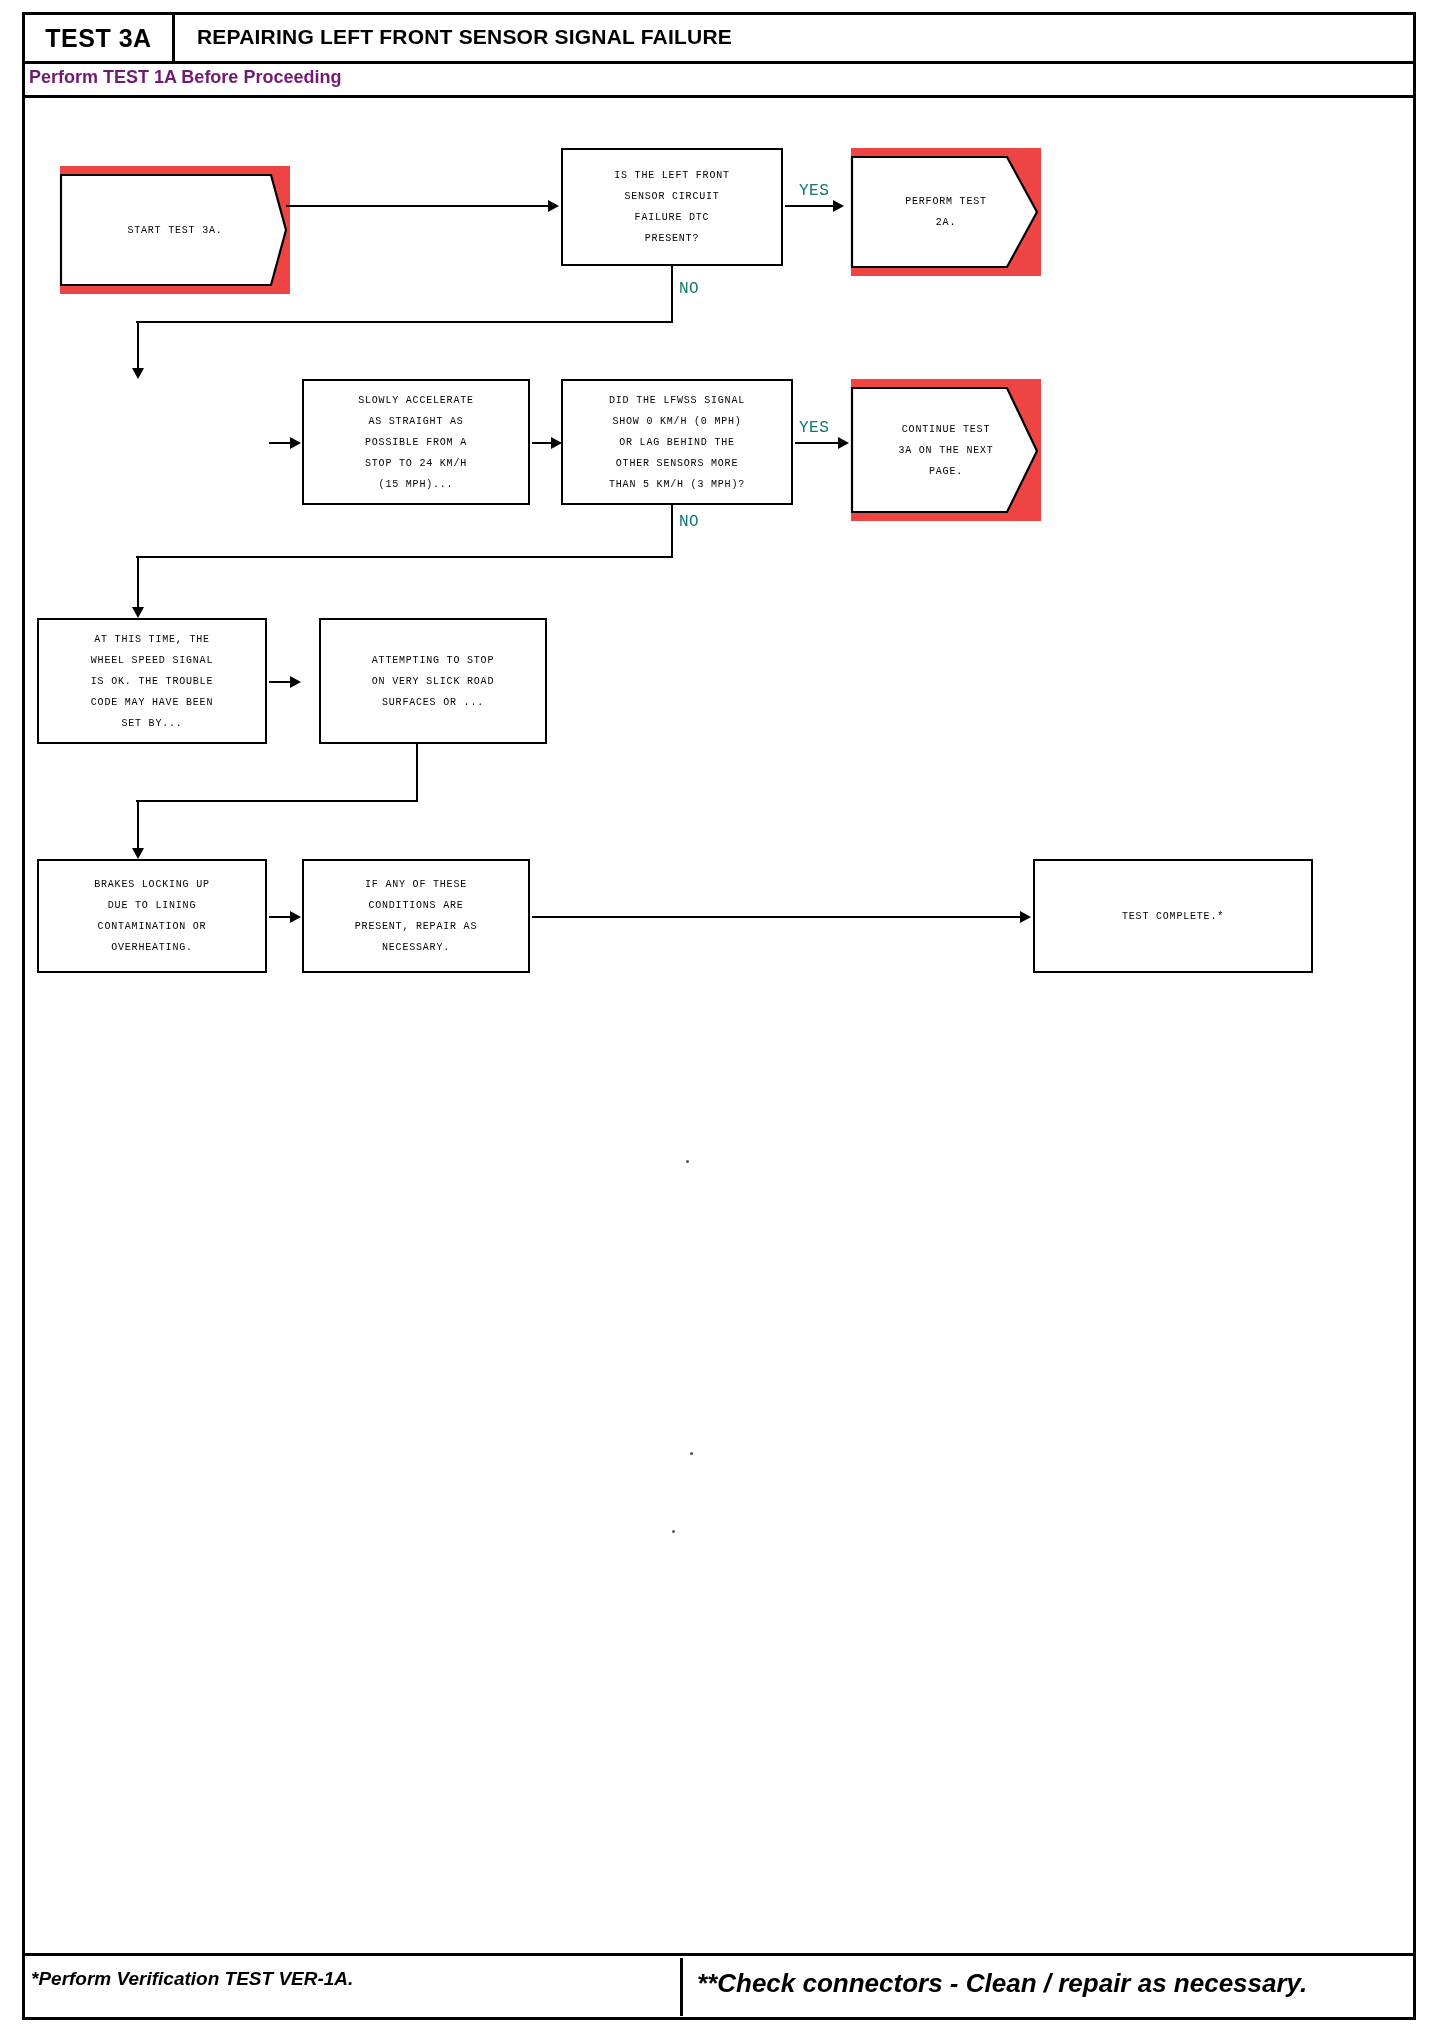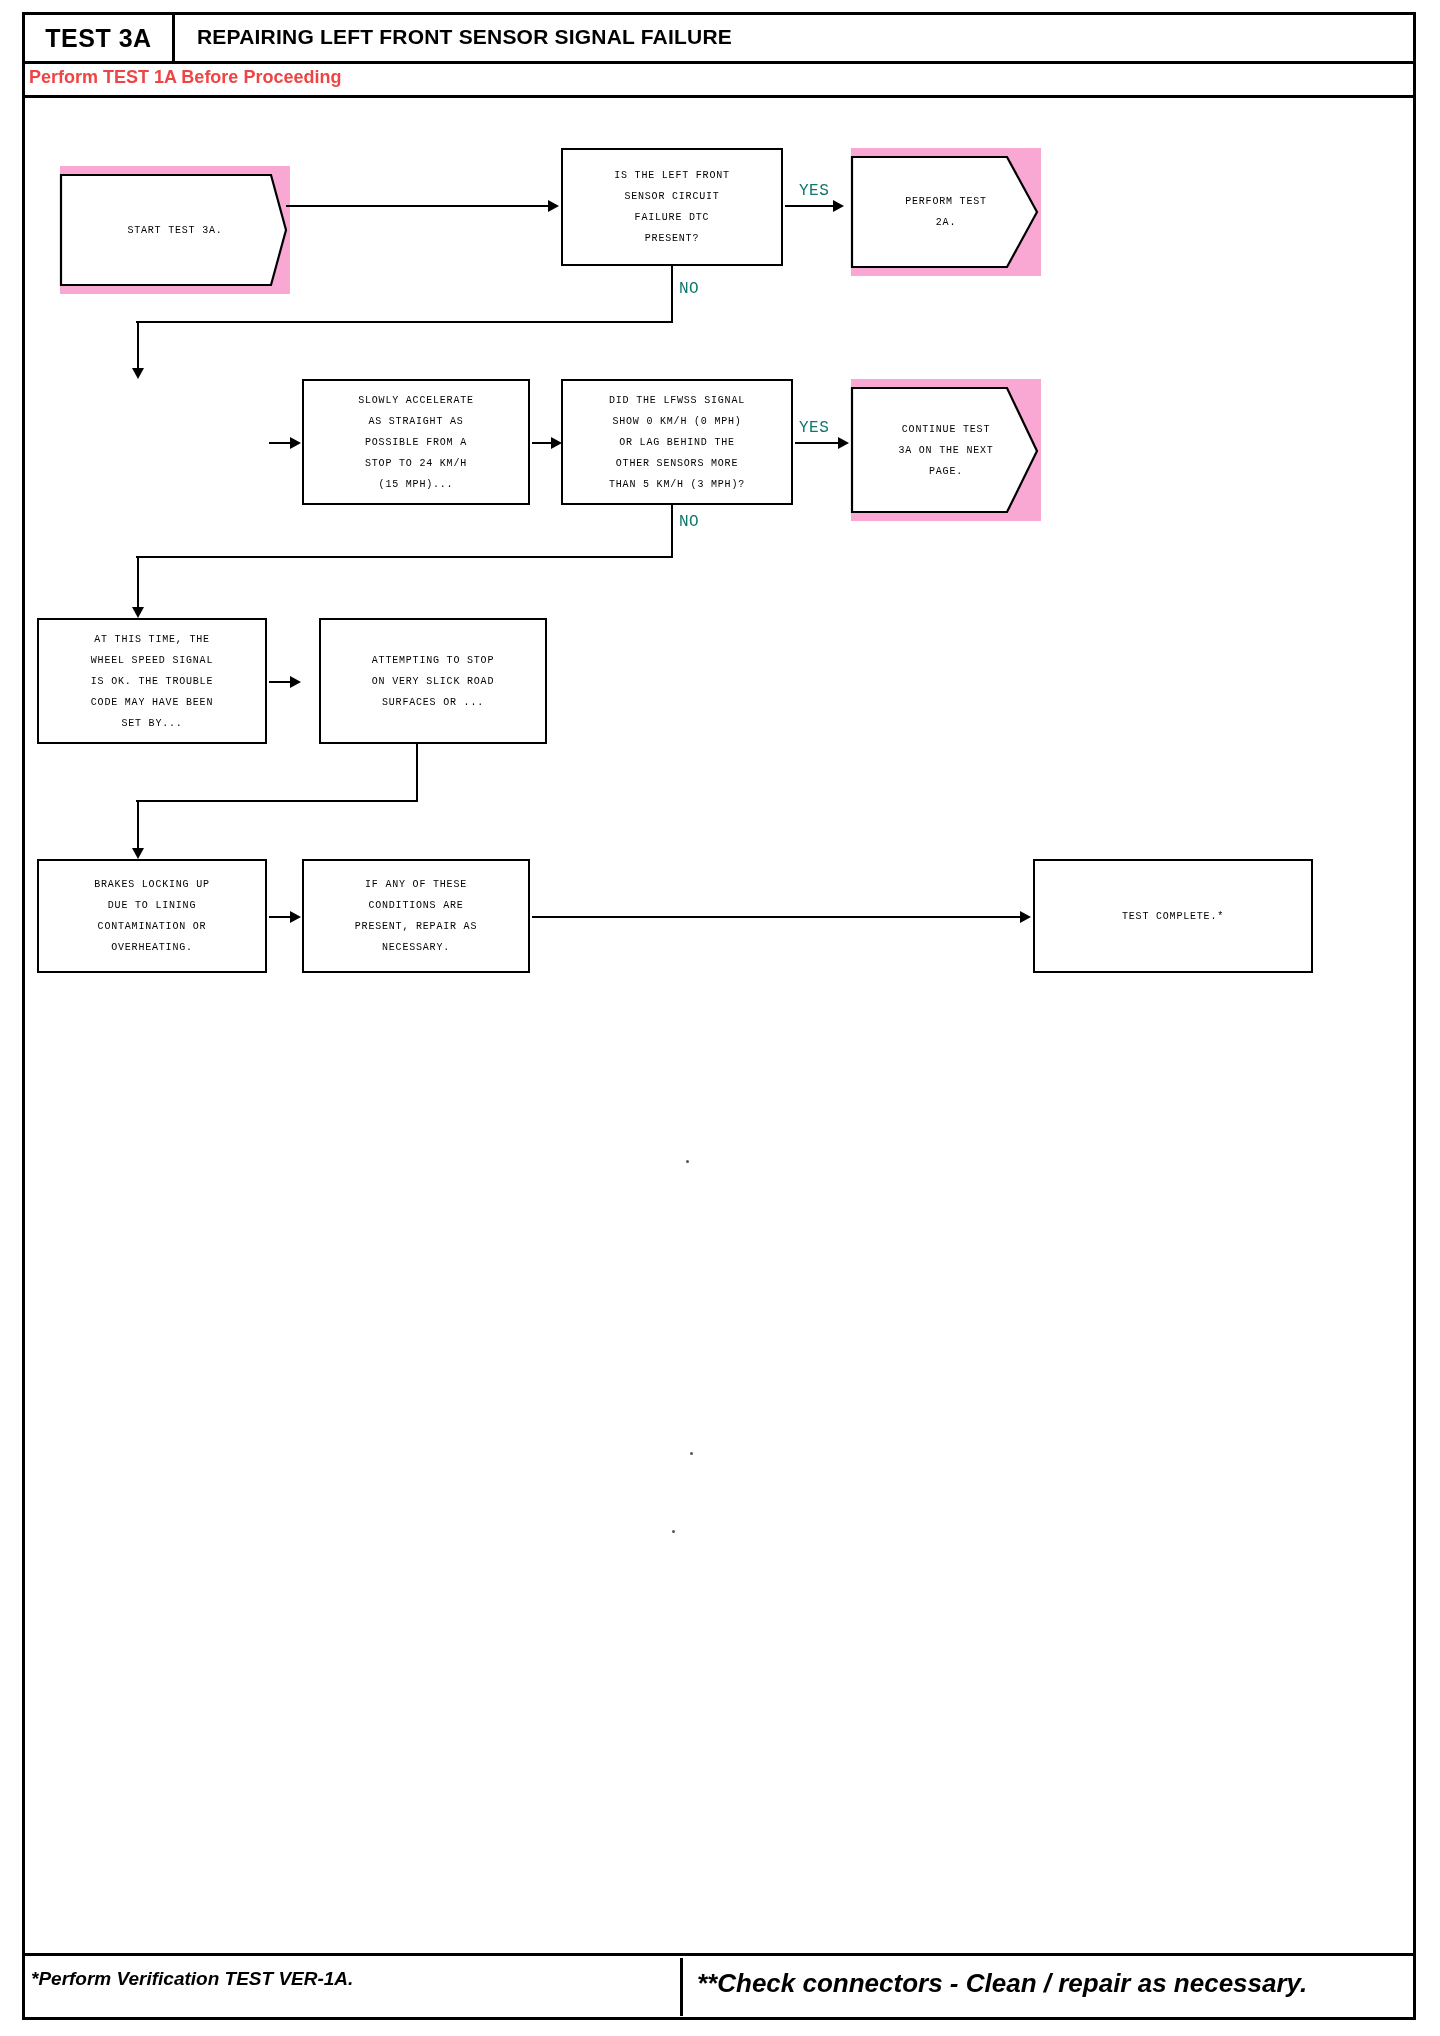--- a/index.html
+++ b/index.html
@@ -80,21 +80,21 @@
     height: 34px;
     border-bottom: 3px solid #000;
     box-sizing: border-box;
   }
   .header-subtitle {
     position: absolute;
     left: 4px;
     top: 3px;
     font-size: 18px;
     font-weight: bold;
-    color: #ef4444;
+    color: #701a75;
     font-family: "Liberation Sans", sans-serif;
   }
 
   
   .footer-band {
     position: absolute;
     left: 25px;
     top: 1953px;
     width: 1388px;
     height: 64px;
@@ -148,21 +148,21 @@
     font-family: "Liberation Mono", "DejaVu Sans Mono", monospace;
     font-size: 10px;
     line-height: 21px;
     letter-spacing: 0.8px;
     color: #000;
     white-space: pre-line;
     padding: 2px 6px;
   }
   
   .node-arrow {
-    background: #f9a8d4;
+    background: #ef4444;
   }
   .node-arrow svg {
     position: absolute;
     left: 0;
     top: 0;
     overflow: visible;
   }
   .node-arrow .node-text {
     position: relative;
     z-index: 2;

